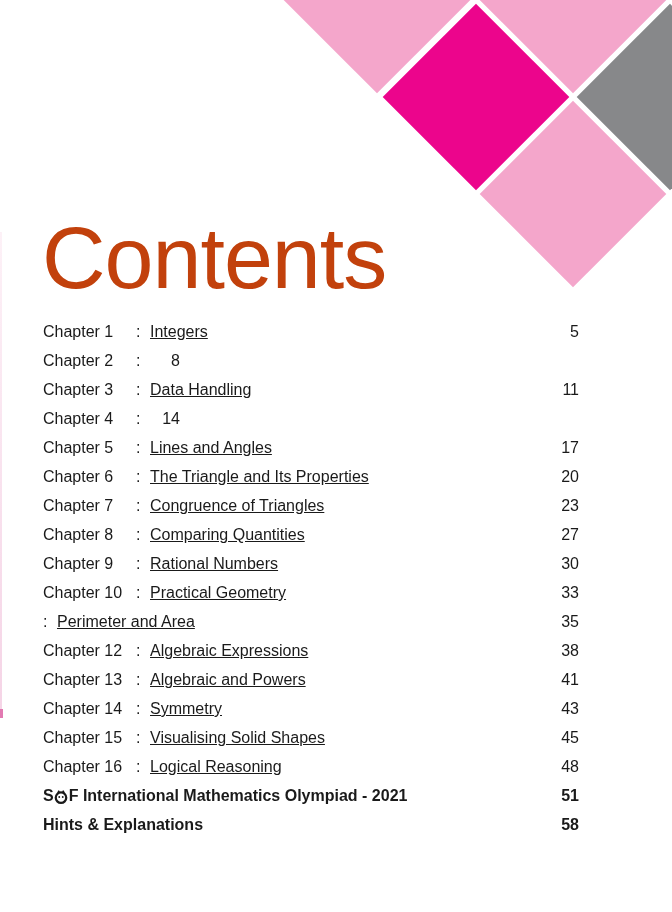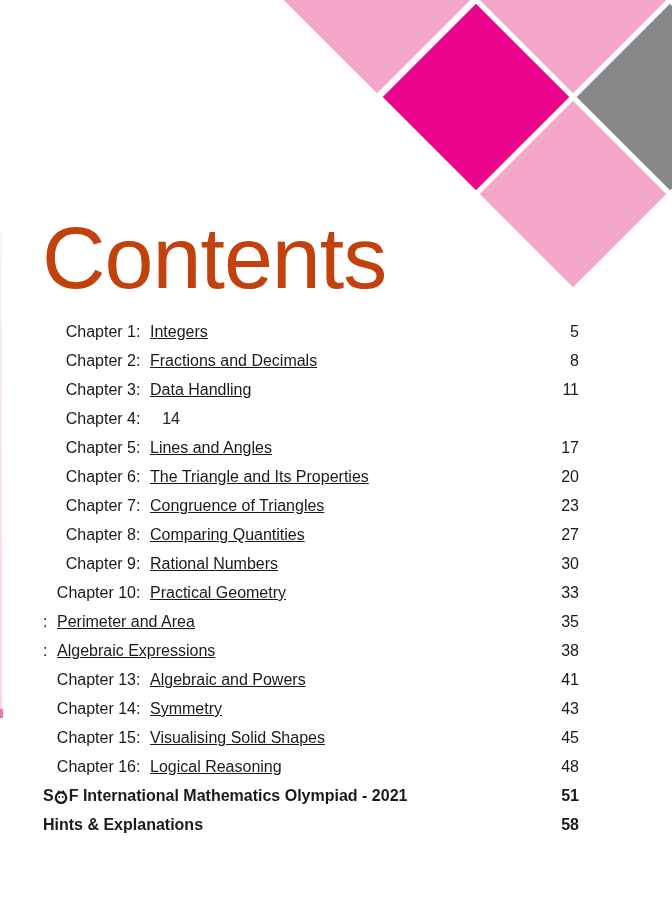--- a/index.html
+++ b/index.html
@@ -31,21 +31,21 @@
     letter-spacing:-1px;z-index:1;
   }
   
   .toc{
     position:absolute;left:43px;top:317px;width:536px;z-index:1;
   }
   .toc-row{
     display:flex;align-items:center;height:29px;
     font-size:16px;line-height:29px;white-space:nowrap;
   }
-  .chapter-label{width:93px;flex:0 0 93px;text-align:right;}
+  .chapter-label{width:93px;flex:0 0 93px;}
   .colon{width:14px;flex:0 0 14px;}
   .row-title{flex:1 1 auto;overflow:hidden;text-decoration:underline;}
   .row-page{flex:0 0 auto;min-width:30px;text-align:right;}
   .toc-row.bold{font-weight:bold;}
   .toc-row.bold .row-label{flex:1 1 auto;display:flex;align-items:center;}
   .sof-o-icon{
     display:inline-block;width:14px;height:16px;
     margin:0 0.5px;position:relative;top:1px;
   }
   .sof-o-icon svg{display:block;width:100%;height:100%;}
@@ -70,21 +70,20 @@
   <div class="toc-row">
     <span class="chapter-label">Chapter 1</span>
     <span class="colon">:</span>
     <span class="row-title">Integers</span>
     <span class="row-page">5</span>
   </div>
 
   <div class="toc-row">
     <span class="chapter-label">Chapter 2</span>
     <span class="colon">:</span>
-    <span class="row-title">Fractions and Decimals</span>
     <span class="row-page">8</span>
   </div>
 
   <div class="toc-row">
     <span class="chapter-label">Chapter 3</span>
     <span class="colon">:</span>
     <span class="row-title">Data Handling</span>
     <span class="row-page">11</span>
   </div>
 
@@ -136,20 +135,21 @@
     <span class="row-page">33</span>
   </div>
 
   <div class="toc-row">
     <span class="colon">:</span>
     <span class="row-title">Perimeter and Area</span>
     <span class="row-page">35</span>
   </div>
 
   <div class="toc-row">
+    <span class="chapter-label">Chapter 12</span>
     <span class="colon">:</span>
     <span class="row-title">Algebraic Expressions</span>
     <span class="row-page">38</span>
   </div>
 
   <div class="toc-row">
     <span class="chapter-label">Chapter 13</span>
     <span class="colon">:</span>
     <span class="row-title">Algebraic and Powers</span>
     <span class="row-page">41</span>

